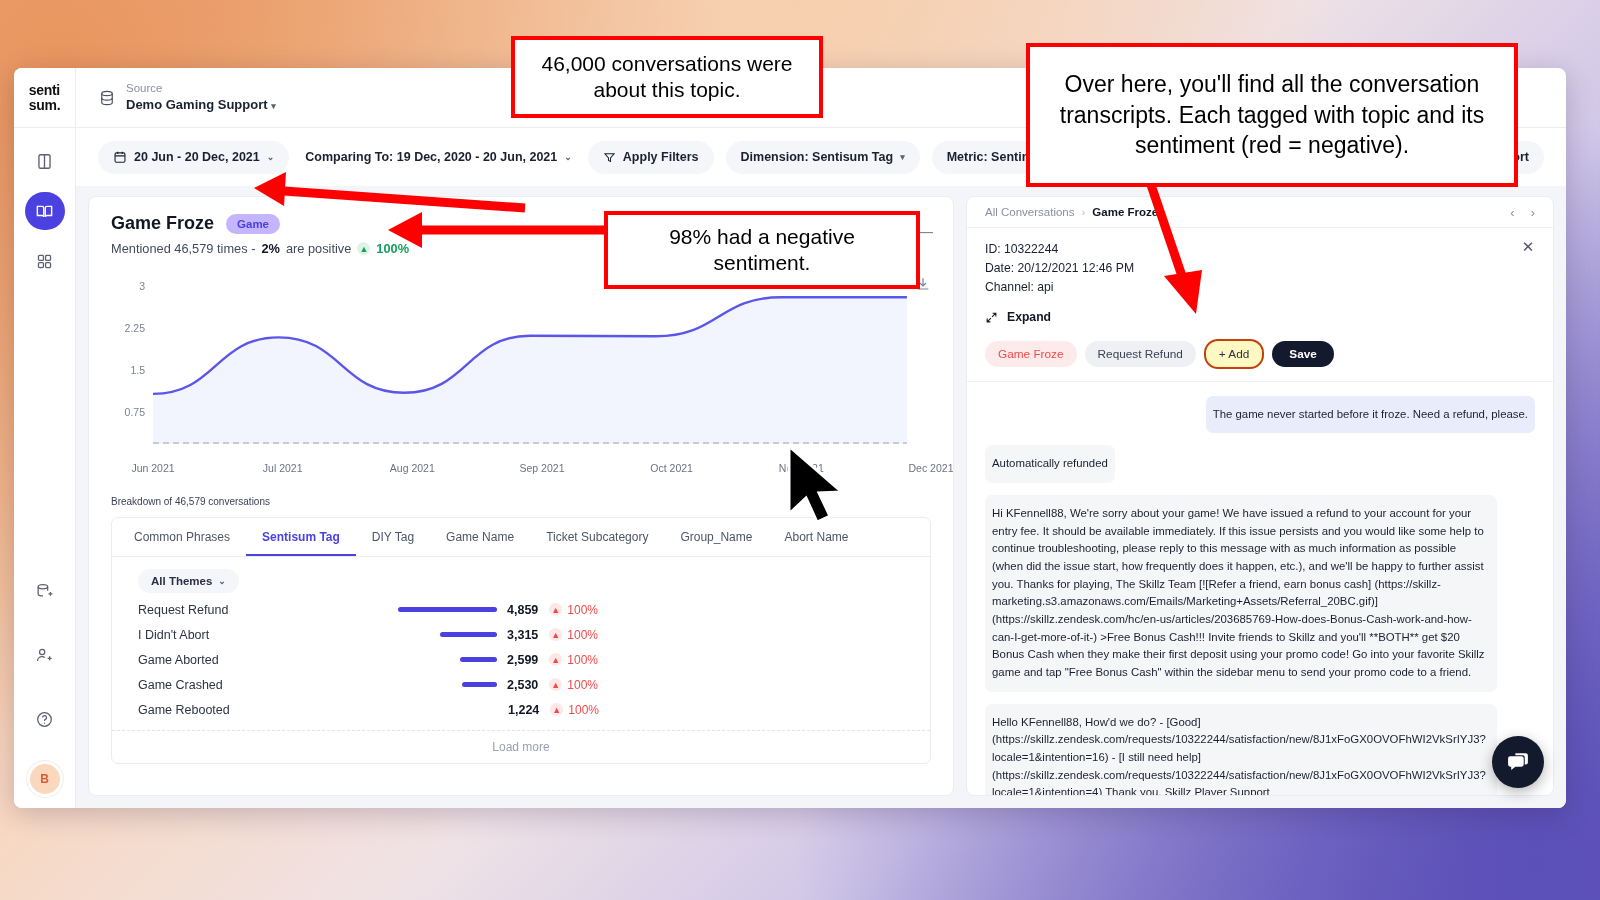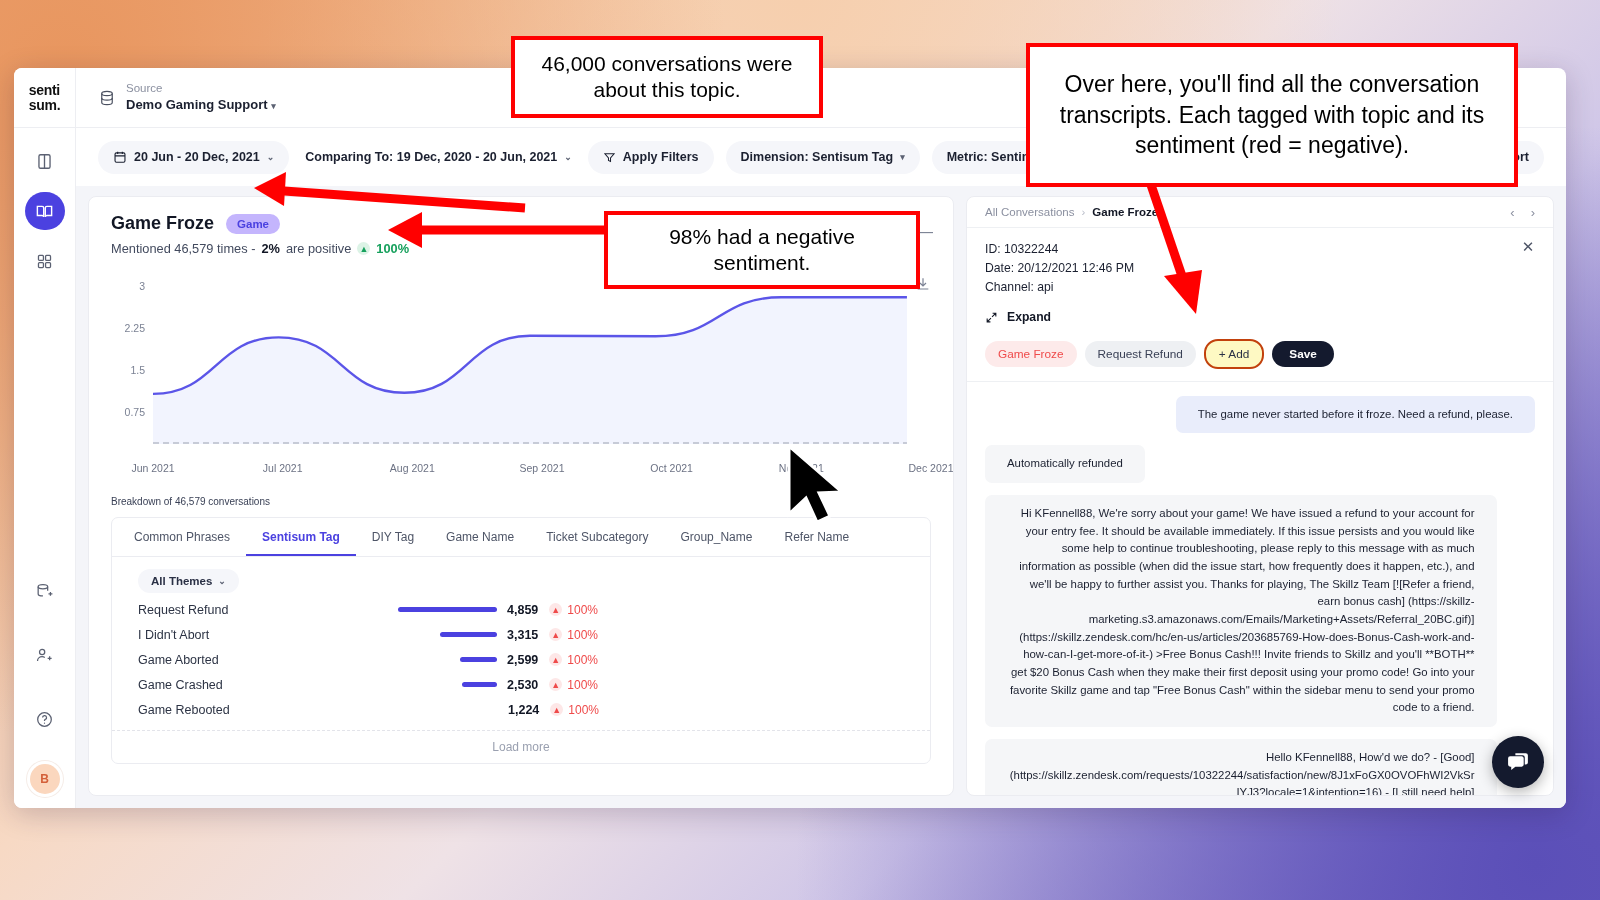--- a/index.html
+++ b/index.html
@@ -120,21 +120,21 @@
   #close-ic { position:absolute; right:14px; top:8px; width:22px; height:22px; color:#4e5567; cursor:pointer;
      display:flex; align-items:center; justify-content:center; font-size:15px; }
   #expand-row { margin:11px 0 0 0; font-size:12.2px; color:#121725; font-weight:700; display:flex; align-items:center; gap:9px; cursor:pointer; }
   #tag-row { display:flex; align-items:center; gap:8px; padding:12px 18px 12px 18px; border-bottom:1px solid #eef0f3; }
   .tg { border-radius:14px; padding:6px 13px; font-size:11.8px; cursor:pointer; }
   .tg.neg { background:#fdeaea; color:#ef4a4a; }
   .tg.neu { background:#eef0f3; color:#3a4156; }
   .tg.add { border:2px solid #c2410c; color:#2a3045; background:#fef9c3; font-weight:400; }
   .tg.save { background:#141a2e; color:#fff; font-weight:700; padding:6px 17px; }
   #transcript { flex:1; overflow:hidden; padding:14px 18px 18px 18px; display:flex; flex-direction:column; gap:12px; }
-  .msg { border-radius:7px; padding:10px 22px; font-size:11.4px; line-height:1.55; color:#1b2030;text-align:right; }
+  .msg { border-radius:7px; padding:10px 7px; font-size:11.4px; line-height:1.55; color:#1b2030; }
   .msg.out { background:#e9edfb; align-self:flex-end; max-width:82%; }
   .msg.sys { background:#f5f6f8; align-self:flex-start; }
   .msg.in { background:#f5f6f8; align-self:flex-start; width:93%; word-break:break-word; }
   #chat-fab { position:absolute; right:22px; bottom:20px; width:52px; height:52px; border-radius:50%;
      background:#141a2e; display:flex; align-items:center; justify-content:center; cursor:pointer;
      box-shadow:0 4px 14px rgba(0,0,0,.3); }
 
   
   #cursor { position:absolute; left:786px; top:444px; width:62px; height:82px; pointer-events:none; }
 
@@ -315,21 +315,21 @@
         <div id="breakdown">
           <div id="bd-title">Breakdown of 46,579 conversations</div>
           <div id="bd-card">
             <div id="bd-tabs">
                 <div class="bd-tab">Common Phrases</div>
                 <div class="bd-tab on">Sentisum Tag</div>
                 <div class="bd-tab">DIY Tag</div>
                 <div class="bd-tab">Game Name</div>
                 <div class="bd-tab">Ticket Subcategory</div>
                 <div class="bd-tab">Group_Name</div>
-                <div class="bd-tab">Refer Name</div>
+                <div class="bd-tab">Abort Name</div>
               </div>
             <div id="themes-pill">
               <span>All Themes</span>
               <span class="caret">⌄</span>
             </div>
             <div id="bd-rows">
                 <div class="bd-row">
                   <div class="bd-name">Request Refund</div>
                   <div class="bd-bar-cell">
                     <div class="bd-bar" style="width: 134px; margin-left: 0px;"></div>

